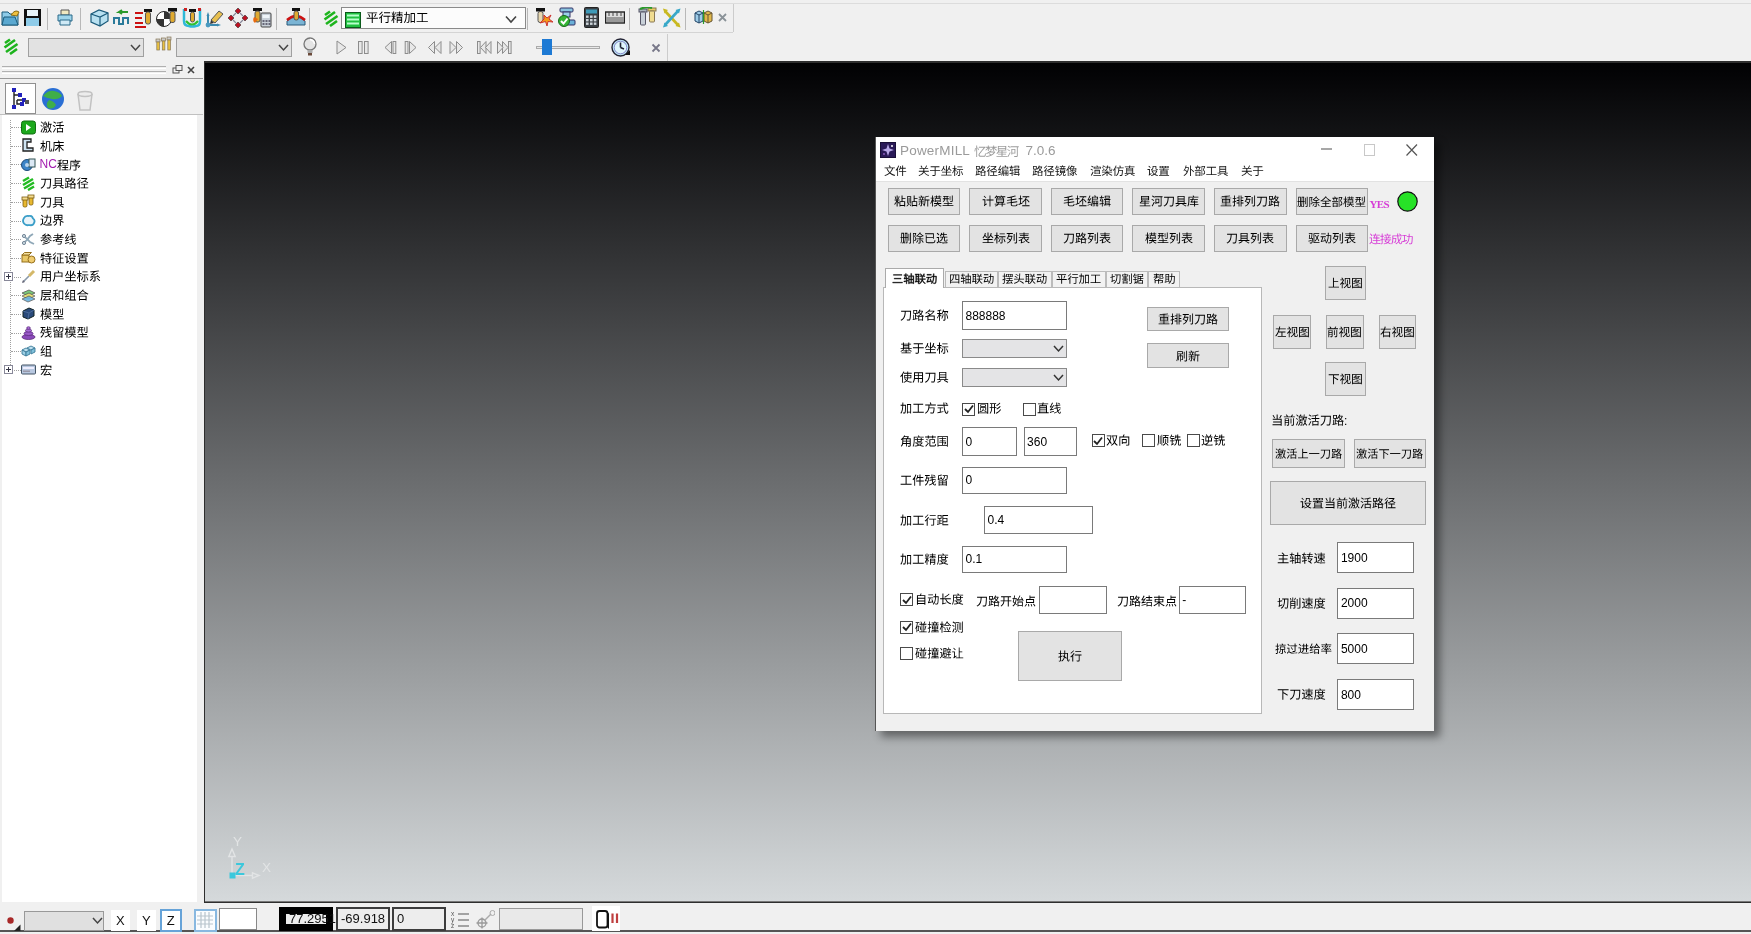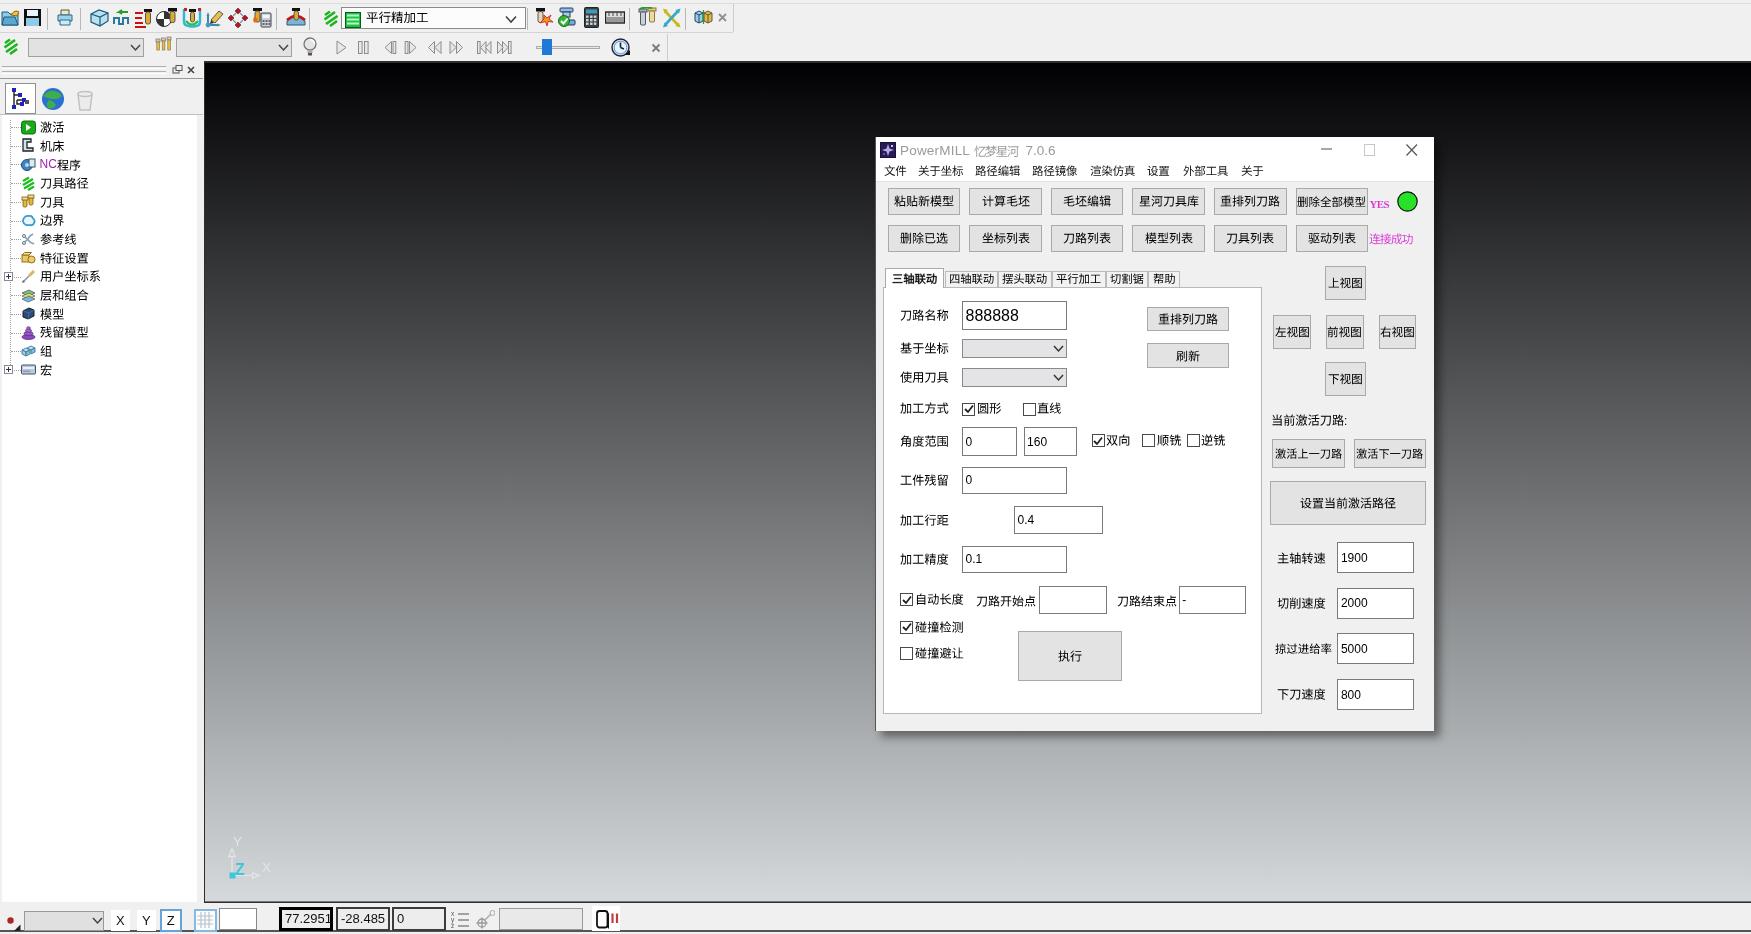--- a/index.html
+++ b/index.html
@@ -700,22 +700,22 @@
 <div class="abs" style="left:110.5px;top:910px;width:19.5px;height:21px;background:#fff;display:flex;align-items:center;justify-content:center;font-size:13px;color:#111">X</div>
 <div class="abs" style="left:136.5px;top:910px;width:19.5px;height:21px;background:#fff;display:flex;align-items:center;justify-content:center;font-size:13px;color:#111">Y</div>
 <div class="abs" style="left:159.5px;top:908.5px;width:22.5px;height:23px;background:#fff;border:2px solid #66a3d8;display:flex;align-items:center;justify-content:center;font-size:13px;color:#111">Z</div>
 <div class="abs" style="left:193.5px;top:908.5px;width:23px;height:23px;background:#fafcfe;border:2px solid #88b8e0"></div>
 <svg class="abs" style="left:197px;top:912px" width="16" height="16" viewBox="0 0 16 16">
     <g stroke="#b8c4cc" stroke-width="1.2">
       <path d="M0 4 L16 4 M0 8 L16 8 M0 12 L16 12 M4 0 L4 16 M8 0 L8 16 M12 0 L12 16"></path>
     </g>
   </svg>
 <div class="inp" style="left:219px;top:908px;width:38px;height:21.5px;border-color:#888"></div>
-<div class="abs" style="left:279px;top:906.5px;width:54px;height:24px;background:#ededed;border:3px solid #000000;display:flex;align-items:center;padding-left:3px;font-size:13px;color:#111">77.2951</div>
-<div class="abs" style="left:336px;top:906.5px;width:54px;height:24px;background:#ededed;border:2px solid #3c3c3c;display:flex;align-items:center;padding-left:3px;font-size:13px;color:#111">-28.485</div>
+<div class="abs" style="left:279px;top:906.5px;width:54px;height:24px;background:#ededed;border:7px solid #000000;display:flex;align-items:center;padding-left:3px;font-size:13px;color:#111">77.2951</div>
+<div class="abs" style="left:336px;top:906.5px;width:54px;height:24px;background:#ededed;border:2px solid #3c3c3c;display:flex;align-items:center;padding-left:3px;font-size:13px;color:#111">-69.918</div>
 <div class="abs" style="left:392px;top:906.5px;width:54px;height:24px;background:#ededed;border:2px solid #3c3c3c;display:flex;align-items:center;padding-left:3px;font-size:13px;color:#111">0</div>
 <svg class="abs" style="left:451px;top:910px" width="19" height="19" viewBox="0 0 19 19">
     <g font-family="Liberation Sans" font-size="6.5" fill="#555">
       <text x="0" y="6">x</text>
       <text x="0" y="12">y</text>
       <text x="0" y="18">z</text>
     </g>
 <g stroke="#888" stroke-width="1.4">
       <path d="M7 4 L18 4 M7 10 L18 10 M7 16 L18 16"></path>
     </g>
@@ -1047,21 +1047,21 @@
   </div>
 <div style="position:absolute;left:900px;top:553.3px;">
     <svg width="49" height="12.2" viewBox="0 -88 402 100" fill="#000" style="display:block;overflow:visible;">
       <use href="#g22" x="0"></use>
       <use href="#g45" x="100"></use>
       <use href="#g100" x="200"></use>
       <use href="#g53" x="300"></use>
     </svg>
   </div>
 <div class="inp" style="left:962px;top:301px;width:105px;height:29px">
-    <span style="font-size:16px">888888</span>
+    <span style="font-size:12px">888888</span>
   </div>
 <div class="btn" style="left:1147px;top:306.7px;width:82px;height:24.5px">
     <svg width="60" height="12" viewBox="0 -88 500 100" fill="#000" style="display:block;overflow:visible;">
       <use href="#g134" x="0"></use>
       <use href="#g64" x="100"></use>
       <use href="#g15" x="200"></use>
       <use href="#g13" x="300"></use>
       <use href="#g121" x="400"></use>
     </svg>
   </div>
@@ -1093,21 +1093,21 @@
 <div style="position:absolute;left:1037px;top:402.4px;">
     <svg width="24" height="12.2" viewBox="0 -88 197 100" fill="#000" style="display:block;overflow:visible;">
       <use href="#g93" x="0"></use>
       <use href="#g102" x="100"></use>
     </svg>
   </div>
 <div class="inp" style="left:962px;top:427px;width:54.5px;height:29px">
     <span style="font-size:12px">0</span>
   </div>
 <div class="inp" style="left:1023.6px;top:427px;width:53.4px;height:29px">
-    <span style="font-size:12px">160</span>
+    <span style="font-size:12px">360</span>
   </div>
 <div class="cb" style="left:1091.6px;top:434.3px"></div>
 <svg class="abs" style="left:1093.1px;top:435.8px" width="10" height="10" viewBox="0 0 10 10">
     <path d="M1 5 L4 8 L9 1.5" stroke="#222" stroke-width="1.8" fill="none"></path>
   </svg>
 <div style="position:absolute;left:1105.5px;top:434.2px;">
     <svg width="24" height="12.2" viewBox="0 -88 197 100" fill="#000" style="display:block;overflow:visible;">
       <use href="#g26" x="0"></use>
       <use href="#g30" x="100"></use>
     </svg>
@@ -1122,21 +1122,21 @@
 <div class="cb" style="left:1186.9px;top:434.3px"></div>
 <div style="position:absolute;left:1201px;top:434.2px;">
     <svg width="24" height="12.2" viewBox="0 -88 197 100" fill="#000" style="display:block;overflow:visible;">
       <use href="#g129" x="0"></use>
       <use href="#g135" x="100"></use>
     </svg>
   </div>
 <div class="inp" style="left:962px;top:467px;width:105px;height:26.5px">
     <span style="font-size:12px">0</span>
   </div>
-<div class="inp" style="left:1014px;top:506.3px;width:89px;height:27.3px">
+<div class="inp" style="left:984px;top:506.3px;width:109px;height:27.3px">
     <span style="font-size:12px">0.4</span>
   </div>
 <div class="inp" style="left:962px;top:545.5px;width:105px;height:27.9px">
     <span style="font-size:12px">0.1</span>
   </div>
 <div class="cb" style="left:900px;top:593.3px"></div>
 <svg class="abs" style="left:901.5px;top:594.8px" width="10" height="10" viewBox="0 0 10 10">
     <path d="M1 5 L4 8 L9 1.5" stroke="#222" stroke-width="1.8" fill="none"></path>
   </svg>
 <div style="position:absolute;left:914.5px;top:593.2px;">

